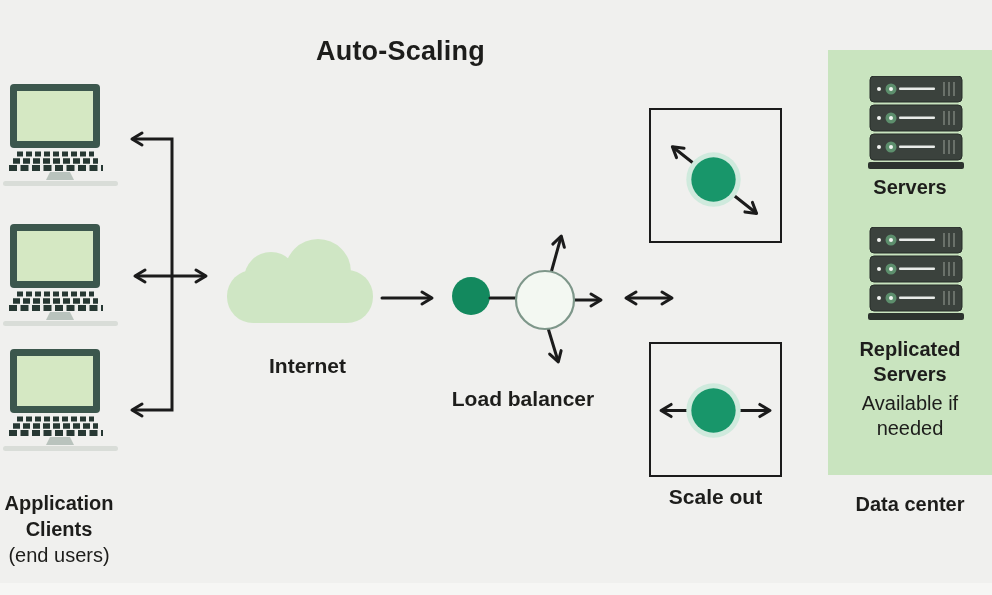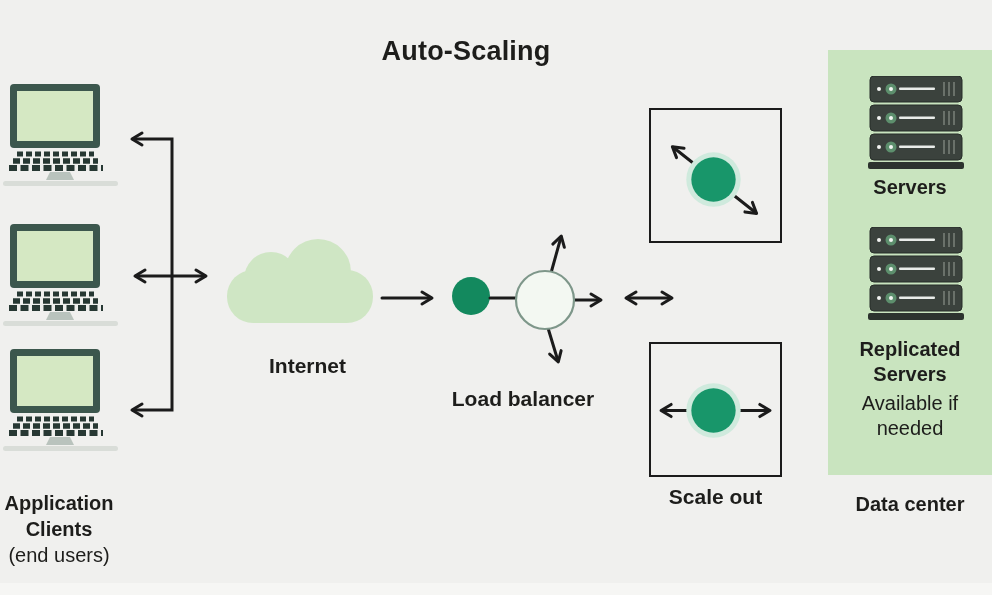--- a/index.html
+++ b/index.html
@@ -11,21 +11,21 @@
     --datacenter-green:#c9e4bf;
     --laptop-frame:#3c574d;
     --laptop-screen:#d5e8c3;
     --line-black:#1b1b1b;
     --text-black:#1d1d1b;
   }
   *{margin:0;padding:0;box-sizing:border-box;}
   html,body{width:992px;height:595px;overflow:hidden;}
   body{font-family:"Liberation Sans","DejaVu Sans",sans-serif;background:var(--background,#f0f0ee);}
   .canvas{position:relative;width:992px;height:595px;background:var(--background,#f0f0ee);overflow:hidden;}
-  .title{position:absolute;left:316px;top:36px;width:300px;text-align:center;
+  .title{position:absolute;left:316px;top:36px;width:300px;
          font-size:27px;font-weight:700;color:var(--text-black,#1d1d1b);letter-spacing:.2px;}
   .label{position:absolute;text-align:center;font-weight:700;color:var(--text-black,#1d1d1b);}
   .lbl-internet{left:225px;top:354px;width:165px;font-size:21px;}
   .lbl-lb{left:420px;top:387px;width:206px;font-size:21px;}
   .lbl-scale-up{left:647px;top:251px;width:137px;font-size:21px;}
   .lbl-scale-out{left:647px;top:485px;width:137px;font-size:21px;}
   .lbl-servers{left:826px;top:176px;width:168px;font-size:20px;}
   .lbl-replicated{left:826px;top:337px;width:168px;font-size:20px;line-height:25px;}
   .lbl-note{left:835px;top:391px;width:150px;font-size:20px;font-weight:400;line-height:25px;}
   .lbl-dc{left:826px;top:493px;width:168px;font-size:20px;}

